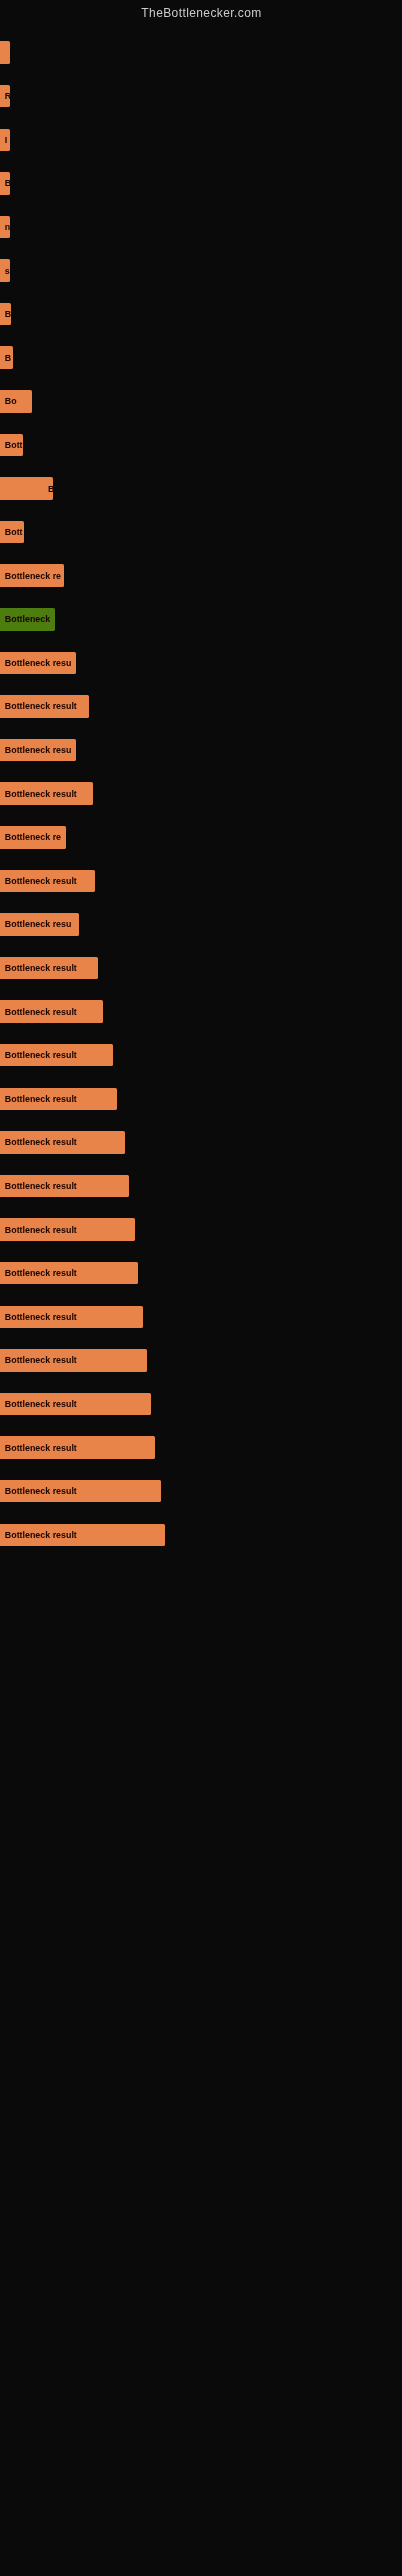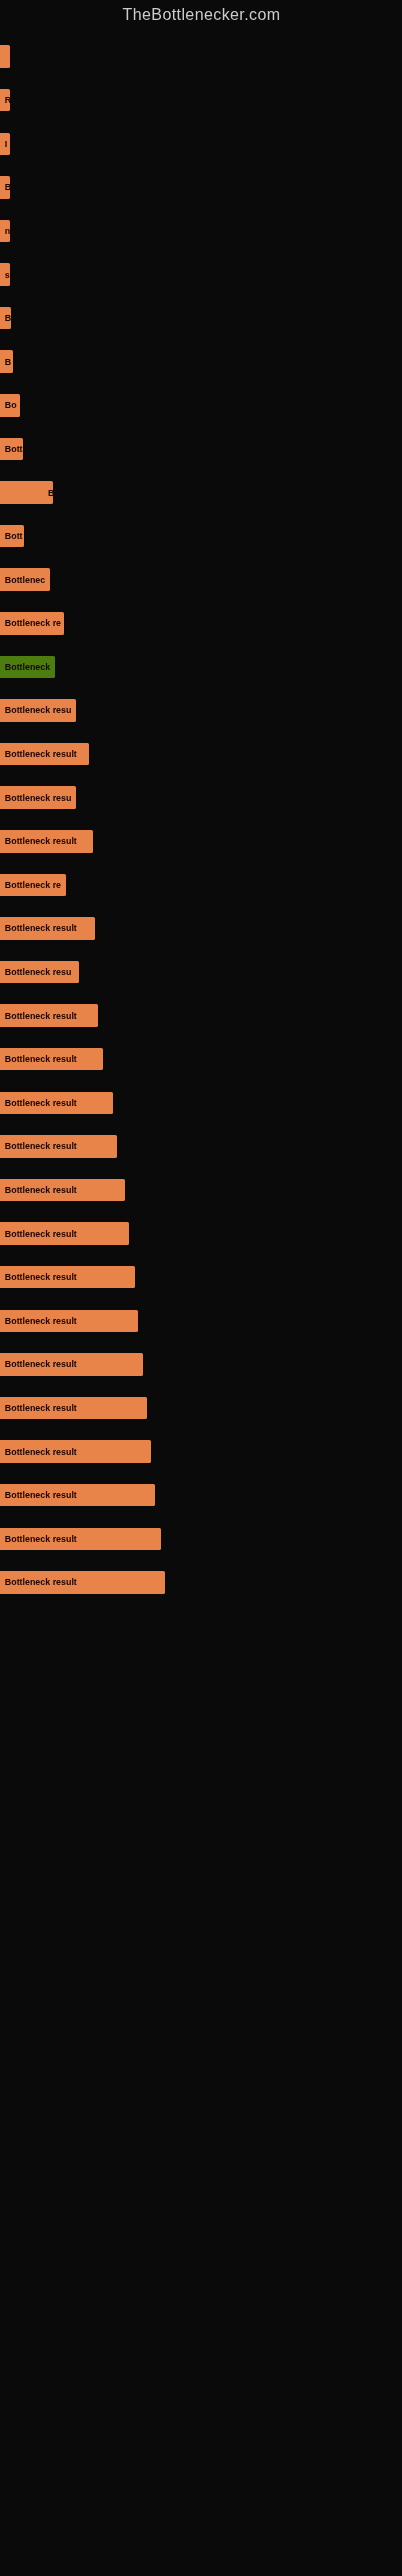--- a/index.html
+++ b/index.html
@@ -9,21 +9,21 @@
     }
     body {
       background-color: #0a0a0a;
       width: 403px;
       min-height: 2576px;
       font-family: Arial, sans-serif;
       position: relative;
     }
     .site-title {
       color: #cccccc;
-      font-size: 16px;
+      font-size: 12px;
       text-align: center;
       padding: 6.4px 0 3.2px 0;
       letter-spacing: 0.4px;
     }
     .bar-container {
       display: flex;
       flex-direction: column;
       padding: 8px 0;
     }
     .bar-row {
@@ -74,33 +74,30 @@
     <div class="bar-row">
       <div class="bar-label" style="width: 9.7px; min-width: 9.7px; background-color: rgb(232, 131, 74); color: rgb(26, 5, 0);">s</div>
     </div>
     <div class="bar-row">
       <div class="bar-label" style="width: 11.3px; min-width: 11.3px; background-color: rgb(232, 131, 74); color: rgb(26, 5, 0);">B</div>
     </div>
     <div class="bar-row">
       <div class="bar-label" style="width: 13px; min-width: 13px; background-color: rgb(232, 131, 74); color: rgb(26, 5, 0);">B</div>
     </div>
     <div class="bar-row">
-      <div class="bar-label" style="width: 20px; min-width: 16px; background-color: rgb(232, 131, 74); color: rgb(26, 5, 0);">Bo</div>
+      <div class="bar-label" style="width: 32px; min-width: 16px; background-color: rgb(232, 131, 74); color: rgb(26, 5, 0);">Bo</div>
     </div>
     <div class="bar-row">
       <div class="bar-label" style="width: 22.5px; min-width: 22.5px; background-color: rgb(232, 131, 74); color: rgb(26, 5, 0);">Bott</div>
     </div>
     <div class="bar-row">
       <div class="bar-label" style="width: 41px; min-width: 23px; background-color: rgb(232, 131, 74); color: rgb(26, 5, 0); padding-left: 48px;">Bot</div>
     </div>
     <div class="bar-row">
       <div class="bar-label" style="width: 24px; min-width: 24px; background-color: rgb(232, 131, 74); color: rgb(26, 5, 0);">Bott</div>
-    </div>
-    <div class="bar-row">
-      <div class="bar-label" style="width: 50px; min-width: 50px; background-color: rgb(232, 131, 74); color: rgb(26, 5, 0);">Bottlenec</div>
     </div>
     <div class="bar-row">
       <div class="bar-label" style="width: 64px; min-width: 64px; background-color: rgb(232, 131, 74); color: rgb(26, 5, 0);">Bottleneck re</div>
     </div>
     <div class="bar-row">
       <div class="bar-label" style="width: 55px; min-width: 55px; background-color: #4d7c0f; color: rgb(26, 5, 0);">Bottleneck</div>
     </div>
     <div class="bar-row">
       <div class="bar-label" style="width: 76px; min-width: 76px; background-color: rgb(232, 131, 74); color: rgb(26, 5, 0);">Bottleneck resu</div>
     </div>

